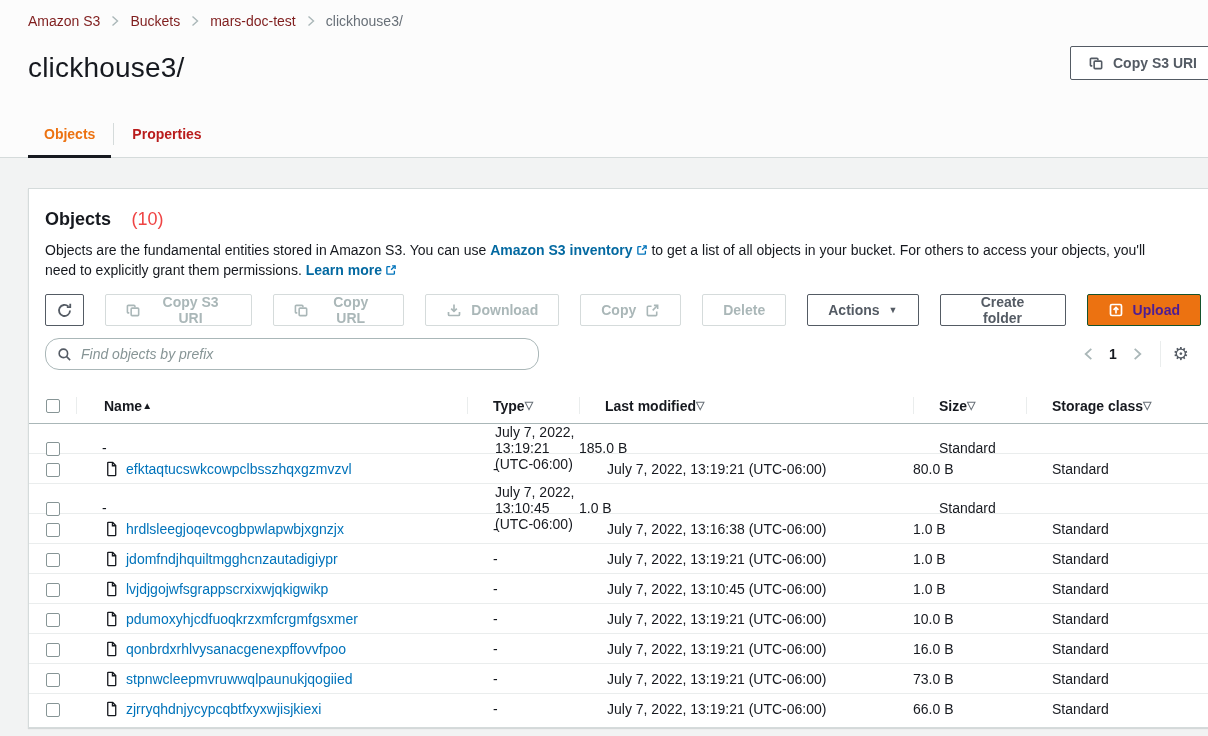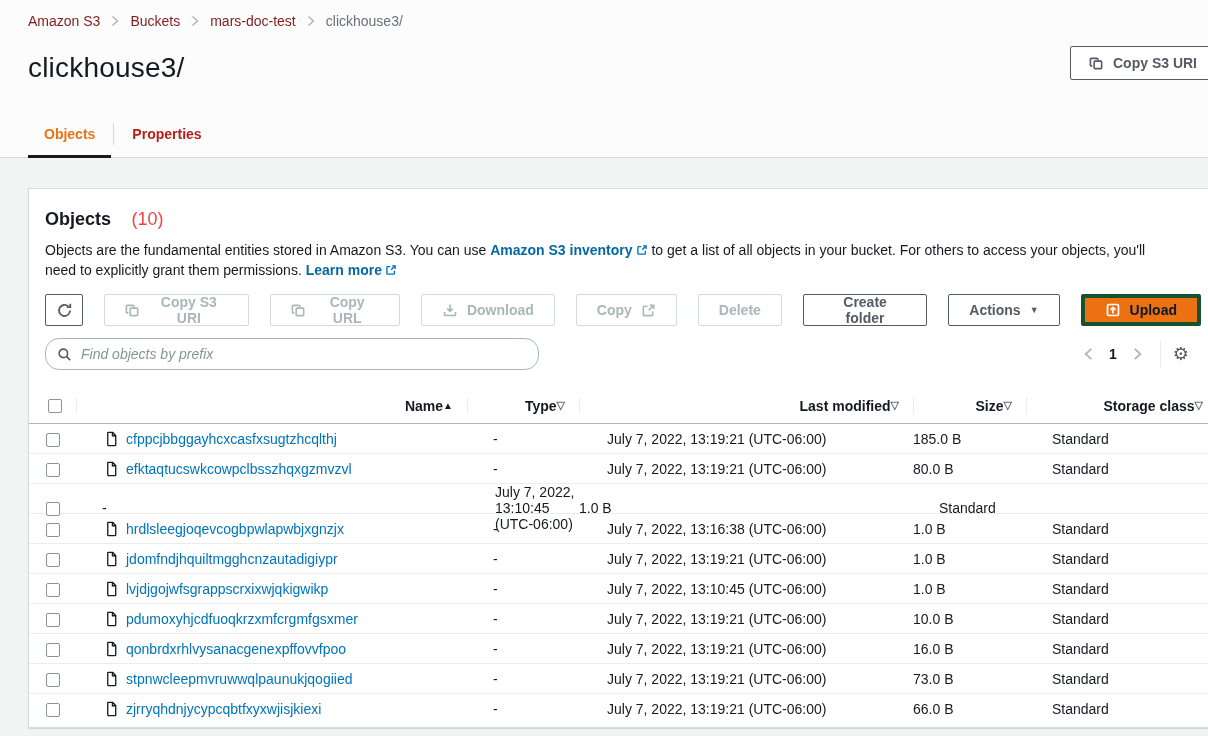--- a/index.html
+++ b/index.html
@@ -49,21 +49,21 @@
   
   .toolbar { margin-top:14px; display:flex; align-items:center; gap:21px; }
   .btn {
     height:32px; display:inline-flex; align-items:center; justify-content:center; gap:9px;
     padding:0 20px; font-size:14px; font-weight:700; border-radius:2px; background:#fff;
     font-family:inherit; cursor:pointer;
   }
   .btn.icon-only { width:40px; padding:0; }
   .btn.en { border:1px solid #545b64; color:#545b64; }
   .btn.dis { border:1px solid #d5dbdb; color:#aab7b8; cursor:default; }
-  .btn.primary { background:#ec7211; border:4px solid #14532d; color:#0f172a; }
+  .btn.primary { background:#ec7211; border:1px solid #14532d; color:#4c1d95; }
   .btn svg { flex:none; }
   .caret { font-size:9px; line-height:1; }
 
   
   .searchrow { margin-top:12px; display:flex; align-items:center; }
   .search-box {
     width:494px; height:32px; display:flex; align-items:center; gap:9px;
     border:1px solid #aab7b8; border-radius:14px; padding:0 11px; background:#fff;
   }
   .search-box input {
@@ -80,21 +80,21 @@
               font-family:"DejaVu Sans", sans-serif; }
 
   
   .obj-table { margin:18px -16px 0; }
   .thead, .trow {
     display:grid;
     grid-template-columns:47px 391px 112px 334px 113px 1fr;
     align-items:center;
   }
   .thead { height:36px; border-bottom:1px solid #aab7b8; font-size:14px; font-weight:700; }
-  .th { position:relative; height:100%; display:flex; align-items:center; justify-content:flex-end; padding:0 14px 0 26px; }
+  .th { position:relative; height:100%; display:flex; align-items:center; justify-content:flex-start; padding:0 14px 0 26px; }
   .th.chk { padding-left:17px; }
   .th.name { padding-left:28px; }
   .th:not(:first-child)::before { content:''; position:absolute; left:0; top:9px; bottom:9px; width:1px; background:#eaeded; }
   .sort-asc { color:#16191f; font-size:10px; }
   .sort-none { color:#687078; font-size:11px; }
   .trow { height:30px; border-bottom:1px solid #eaeded; font-size:14px; }
   .trow:last-child { border-bottom:none; }
   .cell-chk { padding-left:17px; }
   .cell-name { display:flex; align-items:center; gap:7px; padding-left:28px; overflow:hidden; }
   .cell-type { padding-left:26px; }
@@ -201,25 +201,25 @@
       <svg width="15" height="15" viewBox="0 0 16 16" stroke="#aab7b8" fill="none" stroke-width="1.7">
           <path d="M7 3.5H3.5a1 1 0 0 0-1 1v8a1 1 0 0 0 1 1h8a1 1 0 0 0 1-1V9"></path>
           <path d="M9.5 2.5h4v4"></path>
           <path d="M13.3 2.7 8.2 7.8"></path>
         </svg>
     </button>
     <button class="btn dis">
       <span>Delete</span>
     </button>
     <button class="btn en">
-      <span>Create folder</span>
-    </button>
-    <button class="btn en">
       <span>Actions</span>
       <span class="caret">▼</span>
+    </button>
+    <button class="btn en">
+      <span>Create folder</span>
     </button>
     <button class="btn primary">
       <svg width="16" height="16" viewBox="0 0 16 16" stroke="#ffffff" fill="none" stroke-width="1.7">
           <rect x="2.5" y="2.5" width="11" height="11" rx="1.5"></rect>
           <path d="M8 11.4V5.8"></path>
           <polyline points="5.6,7.9 8,5.5 10.4,7.9"></polyline>
         </svg>
       <span>Upload</span>
     </button>
   </div>
@@ -271,27 +271,20 @@
         <span class="sort-none">▽</span>
       </div>
       <div class="th">
         <span>Storage class</span>
         <span class="sort-none">▽</span>
       </div>
     </div>
     <div id="table-body">
   <div class="trow">
     <div class="cell-chk"><span class="checkbox"></span></div>
-    <div class="cell-name">
-      <svg class="file-ico" width="15" height="16" viewBox="0 0 16 17">
-        <path d="M4.5 1.5h4.8l3.2 3.2V15a.5.5 0 0 1-.5.5H4.5A.5.5 0 0 1 4 15V2a.5.5 0 0 1 .5-.5z"></path>
-        <path d="M9 1.8V5h3.4"></path>
-      </svg>
-      <a class="obj-link">cfppcjbbggayhcxcasfxsugtzhcqlthj</a>
-    </div>
     <div class="cell-type">-</div>
     <div class="cell-mod">July 7, 2022, 13:19:21 (UTC-06:00)</div>
     <div class="cell-size">185.0 B</div>
     <div class="cell-storage">Standard</div>
   </div>
 
   <div class="trow">
     <div class="cell-chk"><span class="checkbox"></span></div>
     <div class="cell-name">
       <svg class="file-ico" width="15" height="16" viewBox="0 0 16 17">

